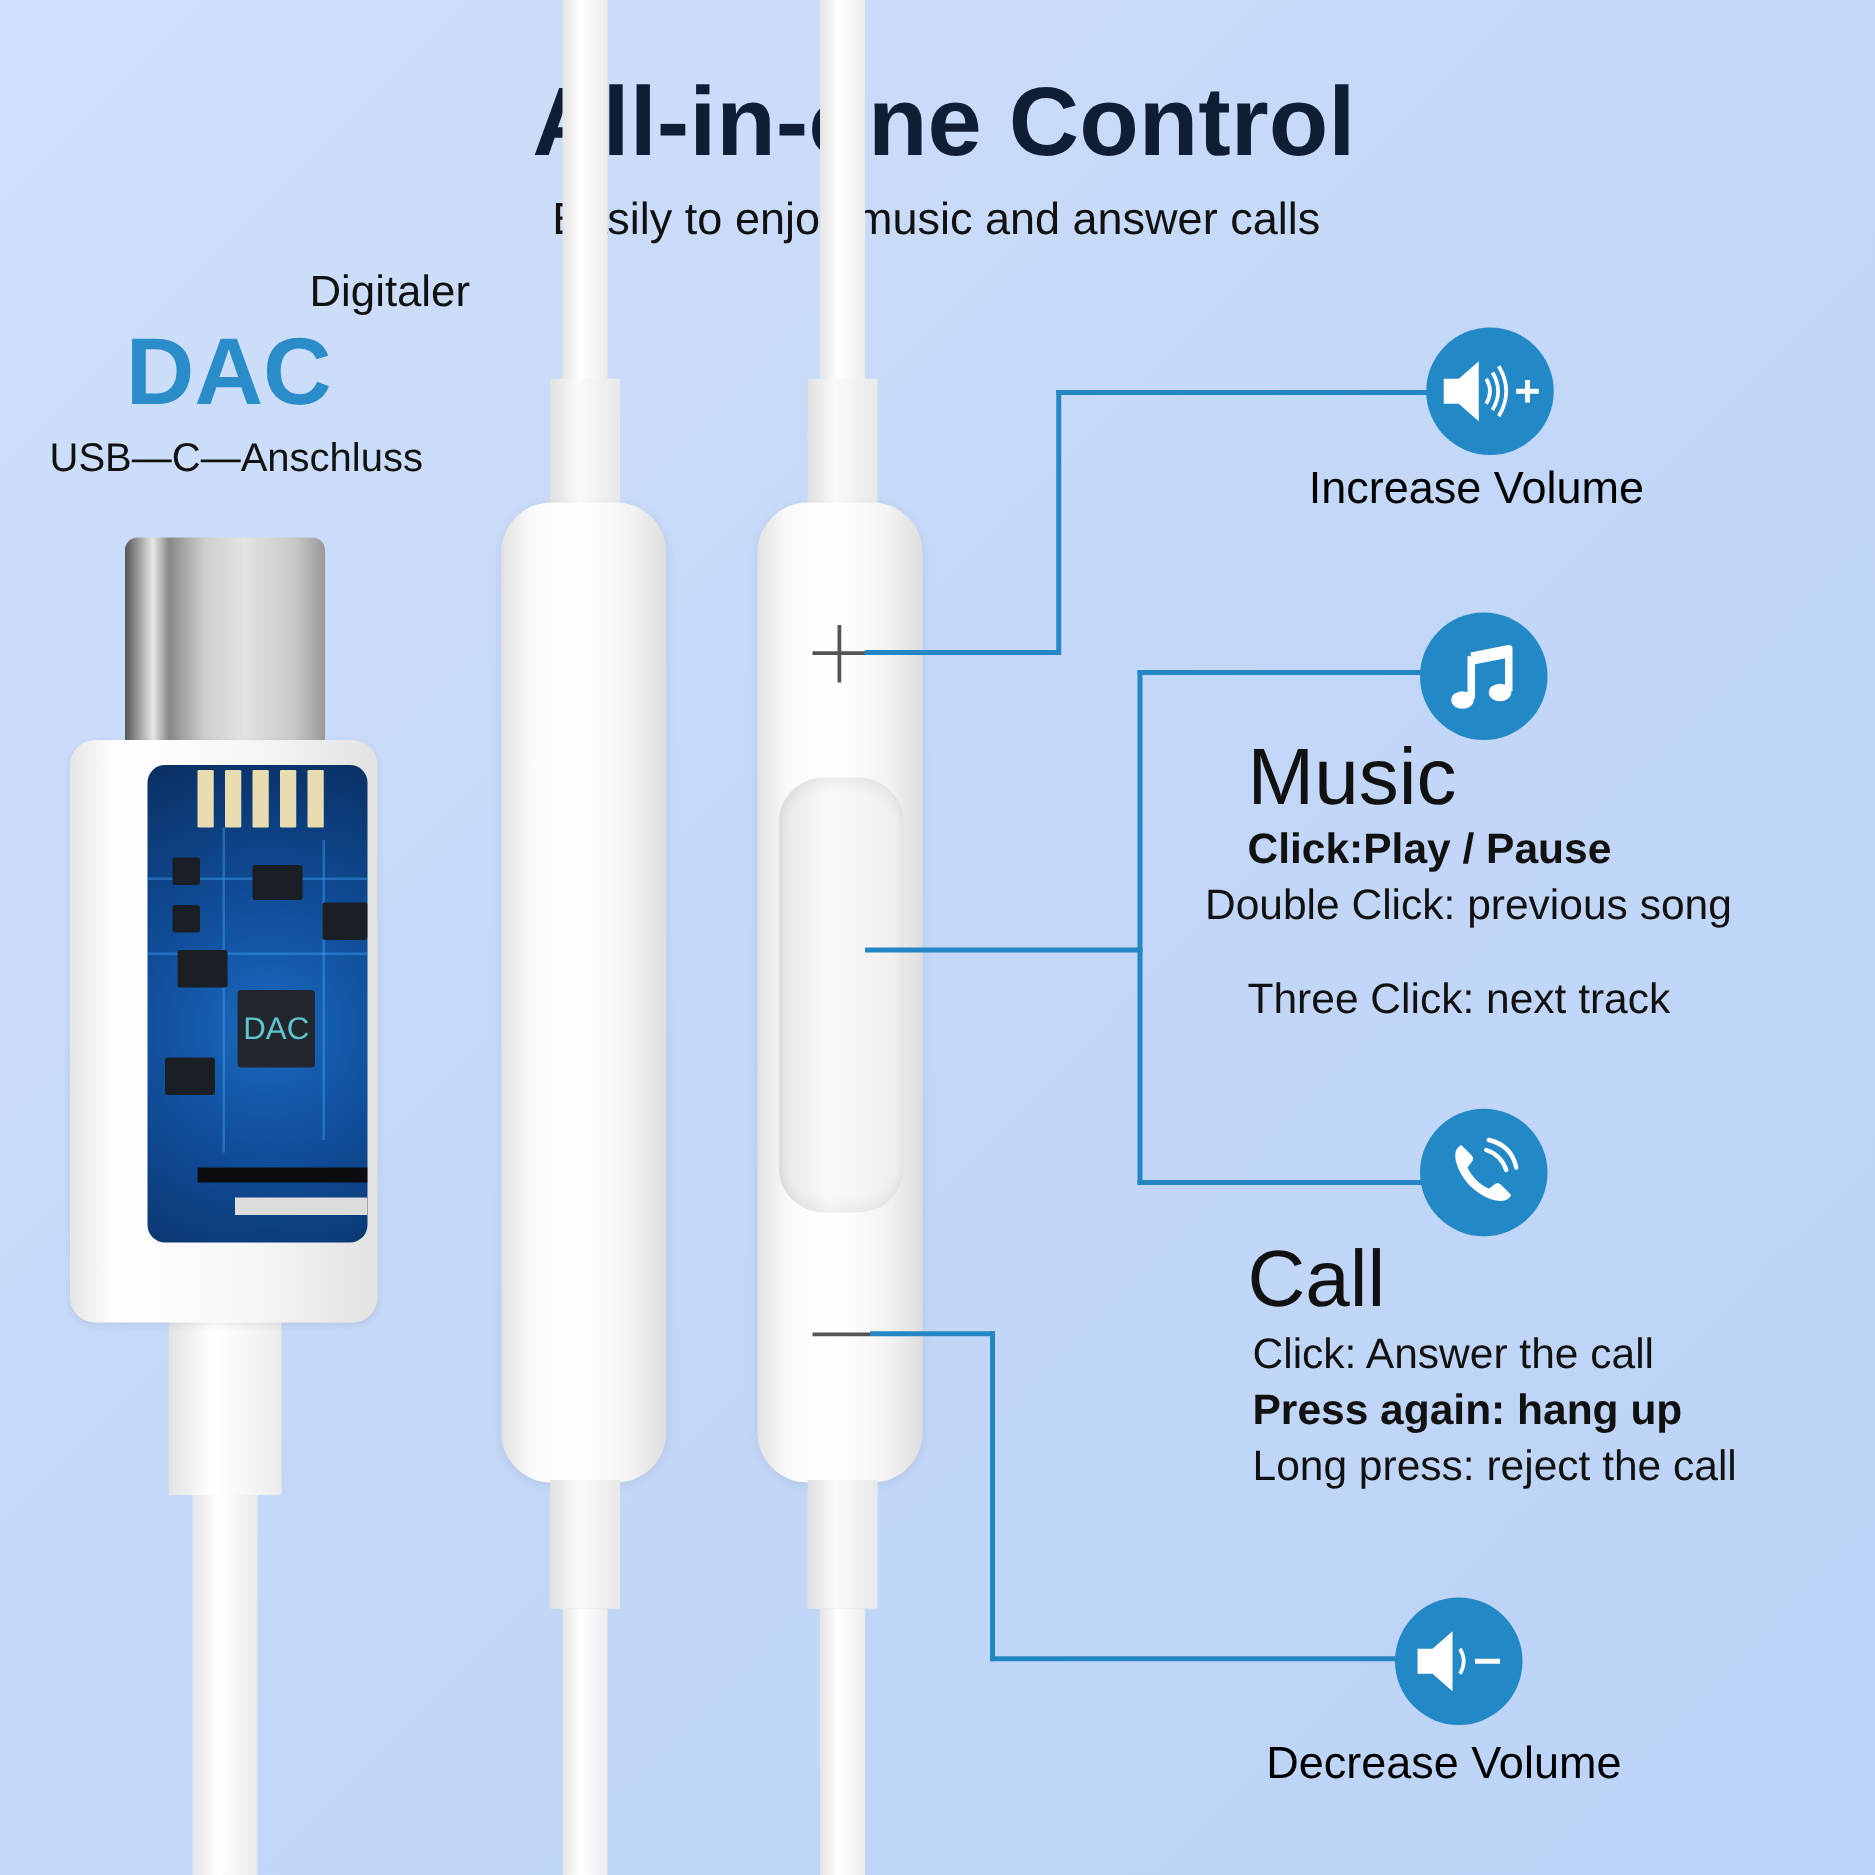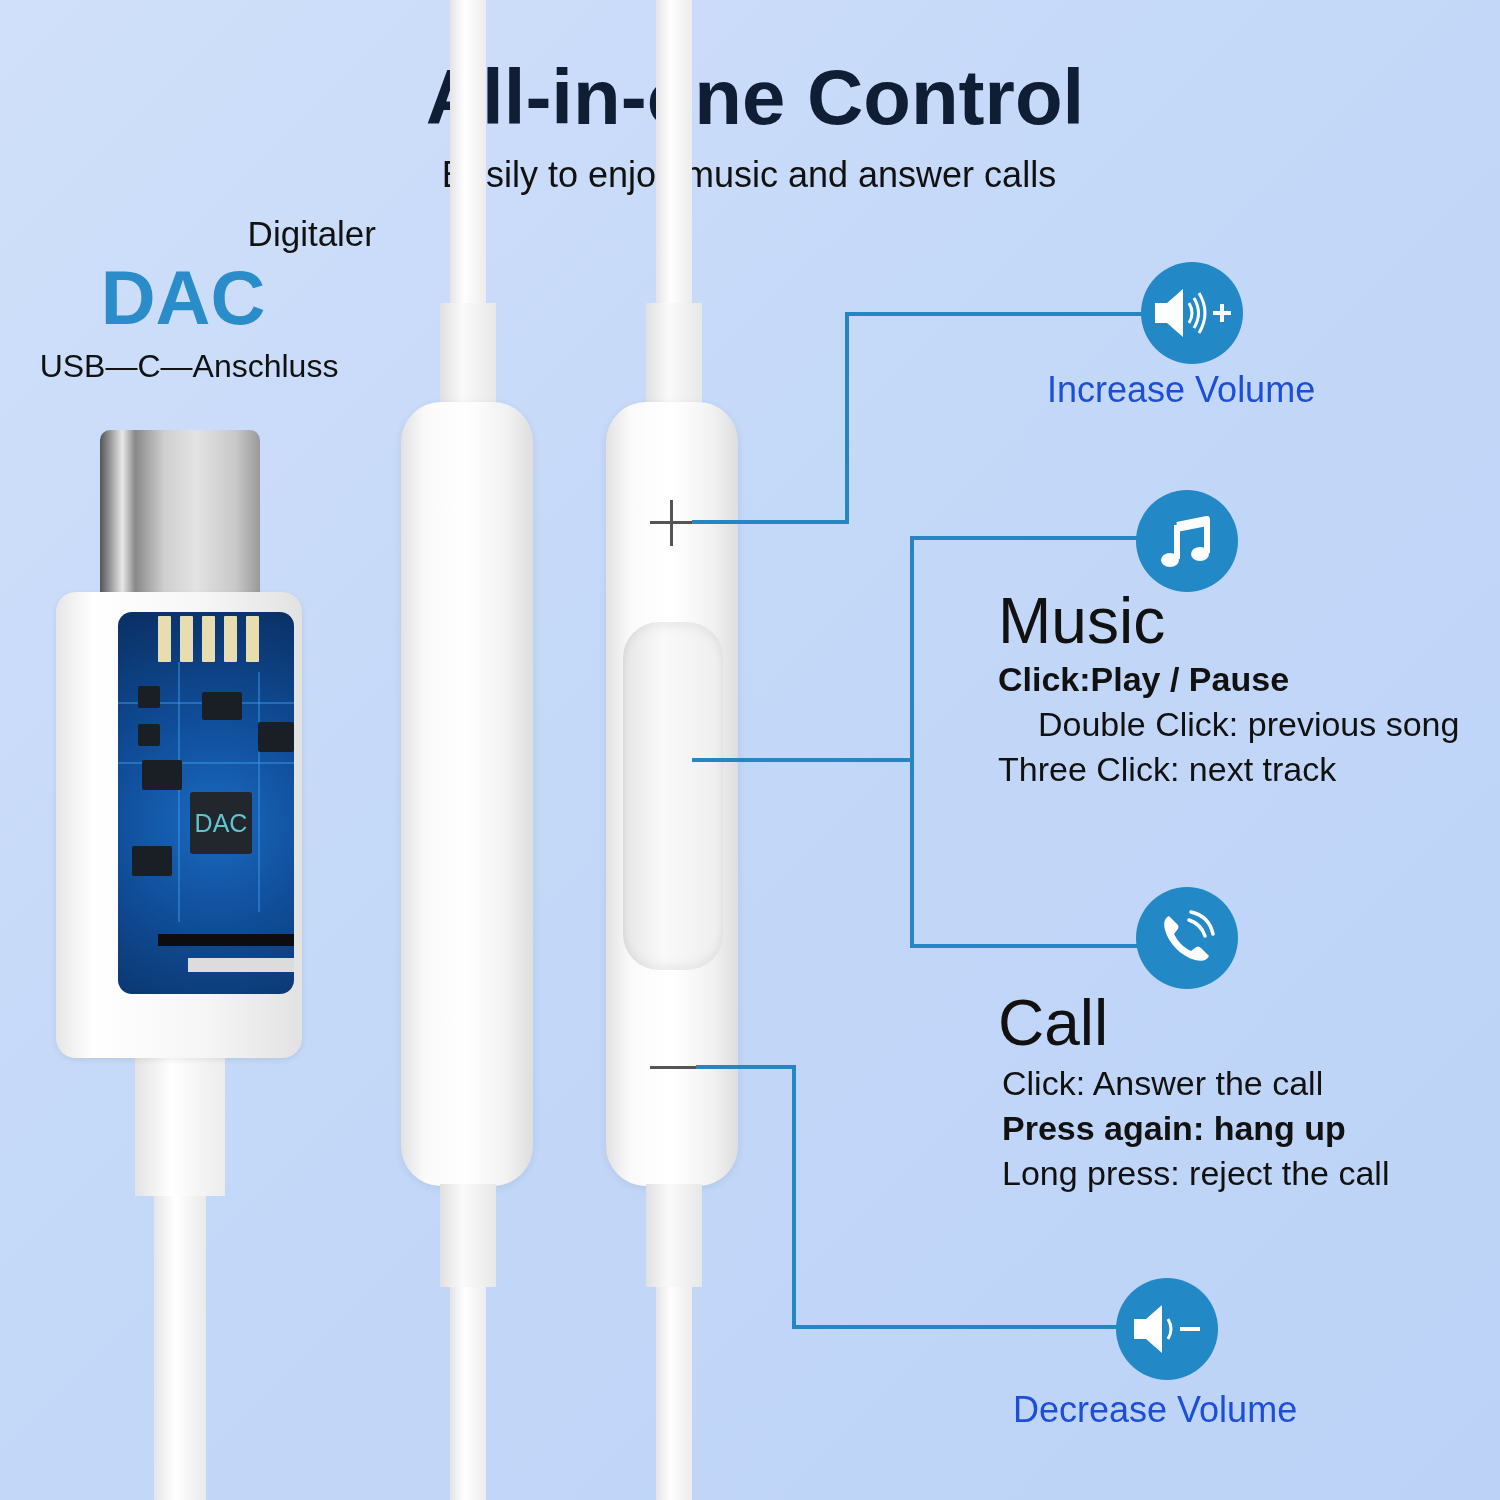--- a/index.html
+++ b/index.html
@@ -77,21 +77,21 @@
 
     
     .line { background: #2487c4; }
 
     
     .icon-circle {
       width: 102px; height: 102px; border-radius: 50%; background: #2388c6;
       display: flex; align-items: center; justify-content: center;
     }
 
-    .label { font-size: 36px; color: #1d4ed8; }
+    .label { font-size: 36px; color: #000000; }
     .section-title { font-size: 64px; color: #111; }
     .section-line { font-size: 34px; color: #111; line-height: 45px; }
   </style>
 </head>
 <body>
 
 <div class="abs title">All-in-one Control</div>
 <div class="abs subtitle">Easily to enjoy music and answer calls</div>
 
 <div class="abs dac-top">Digitaler</div>
@@ -167,22 +167,22 @@
   <svg width="60" height="60" viewBox="0 0 60 60">
     <path d="M20 14 L50 8 V42" stroke="#fff" stroke-width="6" fill="none" stroke-linejoin="round"></path>
     <path d="M20 14 V48" stroke="#fff" stroke-width="6" fill="none"></path>
     <rect x="20" y="10" width="30" height="8" fill="#fff" transform="rotate(-11 35 14)"></rect>
     <ellipse cx="13" cy="49" rx="9" ry="7" fill="#fff"></ellipse>
     <ellipse cx="43" cy="43" rx="9" ry="7" fill="#fff"></ellipse>
   </svg>
 </div>
 <div class="abs section-title" style="left:998px; top:584px;">Music</div>
 <div class="abs section-line" style="left:998px; top:657px;font-weight:bold;">Click:Play / Pause</div>
-<div class="abs section-line" style="left:1038px; top:702px;text-align:right;">Double Click: previous song</div>
-<div class="abs section-line" style="left:998px; top:747px;">Three Click: next track</div>
+<div class="abs section-line" style="left:964px; top:702px;text-align:right;">Double Click: previous song</div>
+<div class="abs section-line" style="left:998px; top:777px;">Three Click: next track</div>
 
 <div class="abs icon-circle" style="left:1136px; top:887px;">
   <svg width="64" height="64" viewBox="0 0 64 64">
     <path d="M14 10 C10 12 8 16 10 24 C14 38 26 50 40 54 C48 56 52 54 54 50 L46 42 C44 40 42 40 40 42 L36 45 C28 41 23 36 19 28 L22 24 C24 22 24 20 22 18 Z" fill="#fff"></path>
     <path d="M34 14 Q46 18 50 30" stroke="#fff" stroke-width="3.5" fill="none" stroke-linecap="round"></path>
     <path d="M36 6 Q54 10 58 28" stroke="#fff" stroke-width="3.5" fill="none" stroke-linecap="round"></path>
   </svg>
 </div>
 <div class="abs section-title" style="left:998px; top:986px;">Call</div>
 <div class="abs section-line" style="left:1002px; top:1061px;">Click: Answer the call</div>

